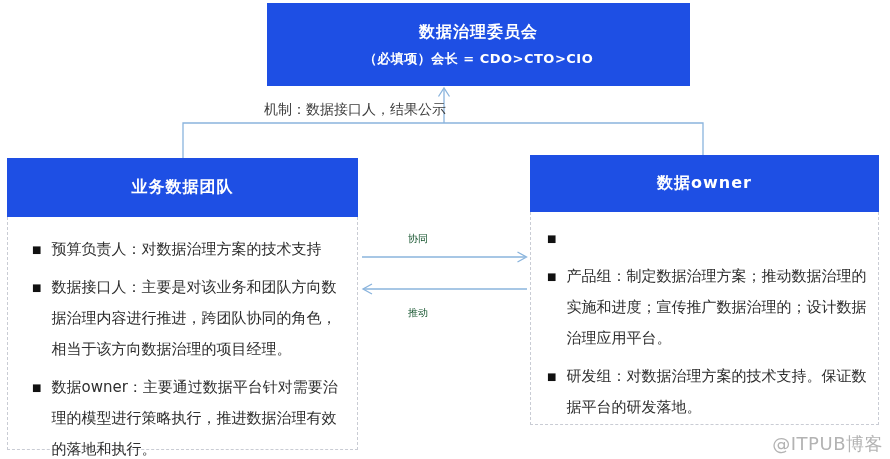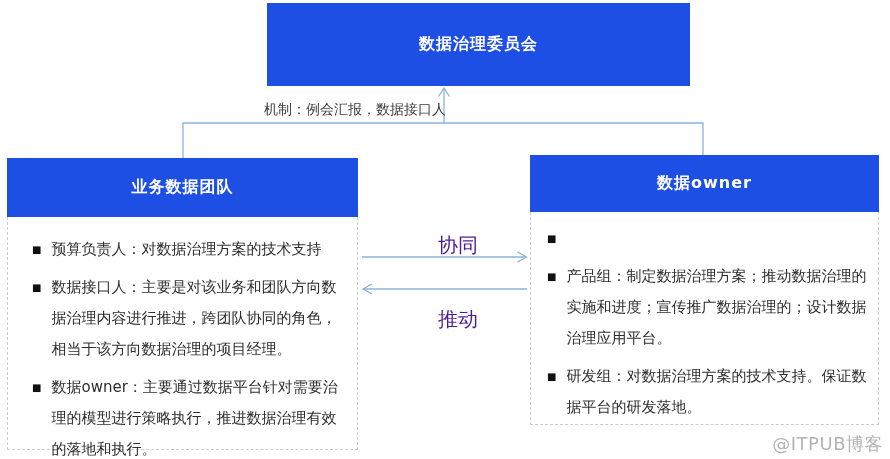--- a/index.html
+++ b/index.html
@@ -32,21 +32,21 @@
   .panel li .sq{flex:0 0 auto;font-size:10px;line-height:31px;margin-right:10px;color:#111;}
 
   .left-panel{left:7px;top:158px;width:351px;}
   .left-panel .head{height:59px;}
   .left-panel .body{height:233px;padding:17px 12px 0 24px;}
 
   .right-panel{left:530px;top:155px;width:349px;}
   .right-panel .head{height:57px;}
   .right-panel .body{height:213px;padding:11px 10px 0 16px;}
 
-  .arrow-label{position:absolute;width:70px;text-align:right;font-size:20px;color:#4c1d95;}
+  .arrow-label{position:absolute;width:70px;text-align:left;font-size:10px;color:#14532d;}
   .label-collab{left:408px;top:232px;}
   .label-push{left:408px;top:306px;}
 
   .watermark{position:absolute;right:7px;top:432px;font-size:18px;color:var(--watermark);letter-spacing:.5px;}
 </style>
 </head>
 <body>
 
 <div class="canvas">
 
@@ -59,23 +59,24 @@
 
     <path d="M362 257 L525 257"></path>
     <path d="M517.5 252 L526.5 257 L517.5 262"></path>
 
     <path d="M364 289 L527 289"></path>
     <path d="M372 284 L363 289 L372 294"></path>
   </svg>
 
   <div class="top-box">
     <div class="t">数据治理委员会</div>
+    <div class="s">（必填项）会长 = CDO&gt;CTO&gt;CIO</div>
   </div>
 
-  <div class="mech-label">机制：例会汇报，数据接口人</div>
+  <div class="mech-label">机制：数据接口人，结果公示</div>
 
   <div class="panel left-panel">
     <div class="head">业务数据团队</div>
     <div class="body">
       <ul>
         <li>
           <span class="sq">■</span>
           <span>预算负责人：对数据治理方案的技术支持</span>
         </li>
         <li>

